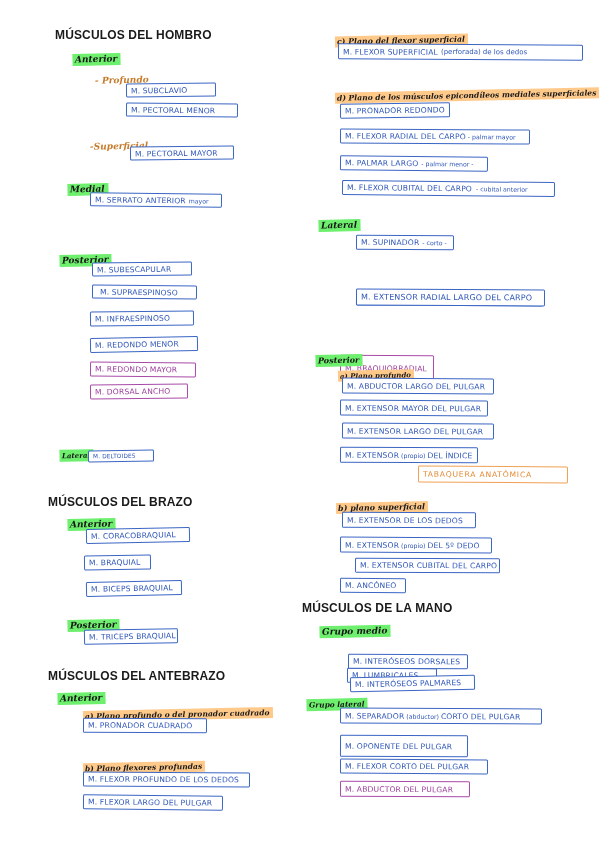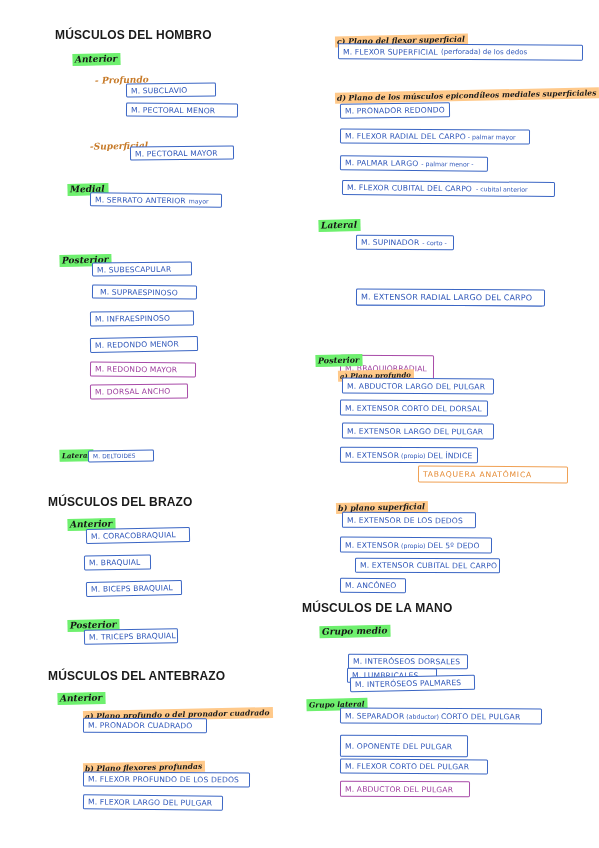--- a/index.html
+++ b/index.html
@@ -269,21 +269,21 @@
       <span class="label green" style="font-size:8px;">Posterior</span>
     </div>
     <div class="abs" style="left:38px; top:363px;">
       <span class="label orange" style="font-size:7px;">a) Plano profundo</span>
     </div>
 
     <div class="box tilt-d" style="left:42px; top:378px; width:152px; height:16px;">
       <span>M. ABDUCTOR LARGO DEL PULGAR</span>
     </div>
     <div class="box tilt-d" style="left:40px; top:400px; width:148px; height:16px;">
-      <span>M. EXTENSOR CORTO DEL DORSAL</span>
+      <span>M. EXTENSOR MAYOR DEL PULGAR</span>
     </div>
     <div class="box tilt-d" style="left:42px; top:423px; width:152px; height:16px;">
       <span>M. EXTENSOR LARGO DEL PULGAR</span>
     </div>
     <div class="box tilt-d" style="left:40px; top:447px; width:138px; height:16px;">
       <span>M. EXTENSOR</span>
       <span class="sm" style="margin:0 2px;">(propio)</span>
       <span>DEL ÍNDICE</span>
     </div>
     <div class="box orange tilt-d" style="left:118px; top:466px; width:150px; height:17px;">

